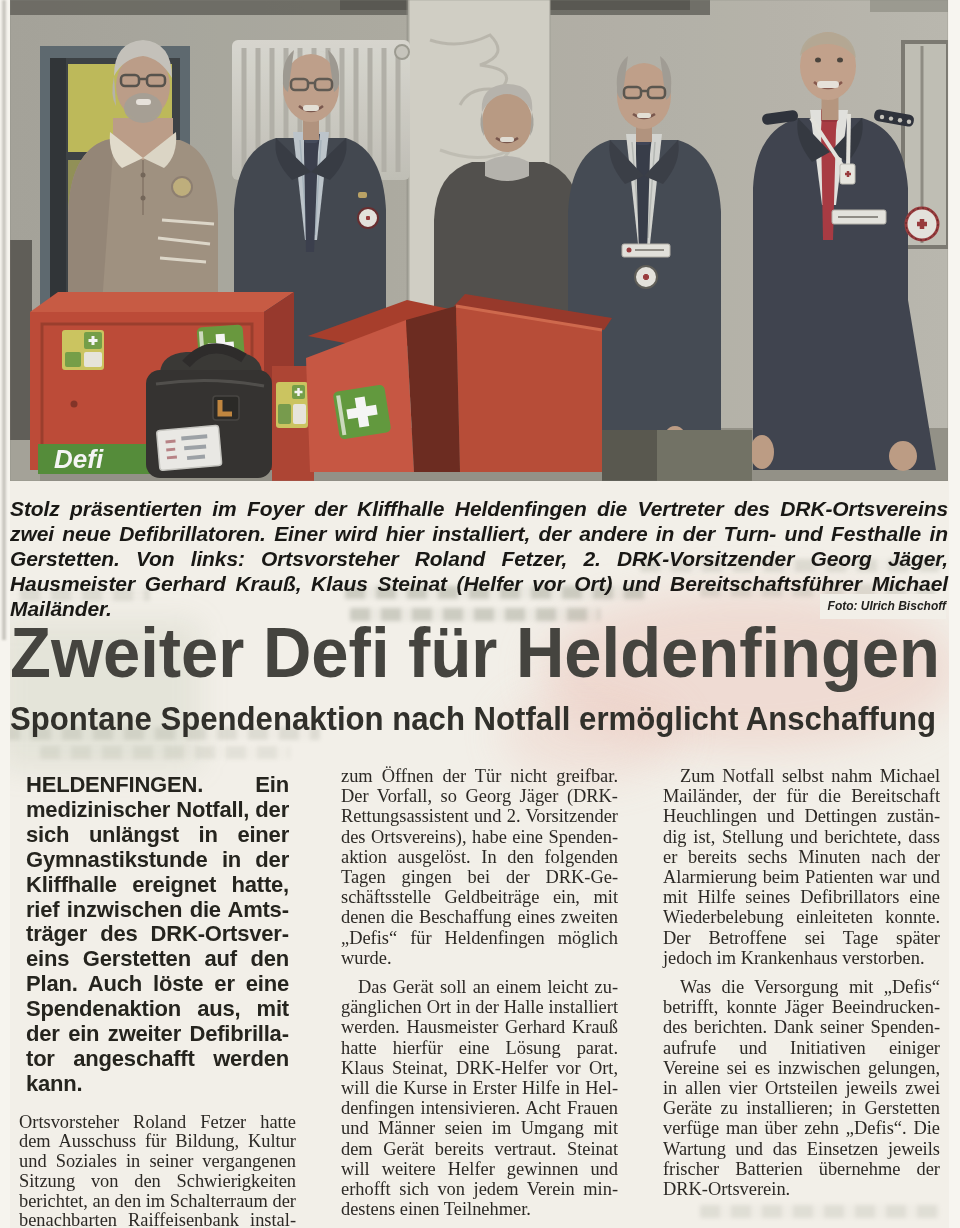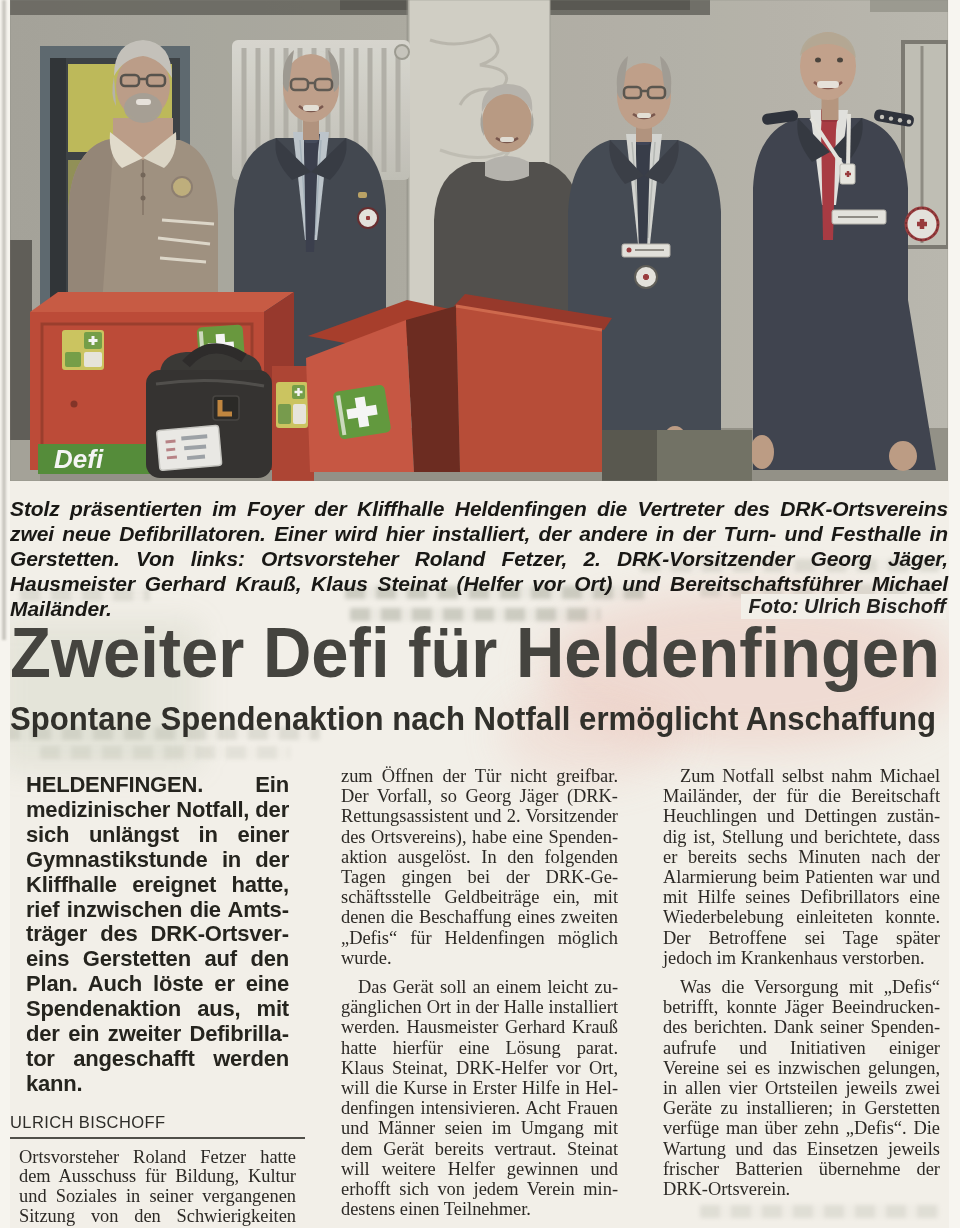--- a/index.html
+++ b/index.html
@@ -20,21 +20,21 @@
     background:rgba(120,118,108,.35); filter:blur(1.2px); z-index:4;}
   .photo-wrap{position:absolute; left:10px; top:0; width:920px; height:481px; z-index:2;}
   .photo-wrap svg{display:block; filter:blur(.6px) saturate(.82) contrast(.95);}
   .caption{
     position:absolute; left:10px; top:496px; width:938px; z-index:2;
     font-size:21px; line-height:25px; font-weight:700; color:#191815;
     text-align:justify; letter-spacing:-0.1px; margin:0;font-style:italic;
   }
   .caption .credit{
     position:absolute; right:2px; bottom:2px;
-    font-size:20px; font-weight:700; color:#22211e; letter-spacing:0;
+    font-size:12px; font-weight:700; color:#22211e; letter-spacing:0;
     background:#f2efe8; padding-left:8px;
   }
   .headline-svg{position:absolute; left:8px; top:603px; z-index:2;}
   .headline-svg text{font-family:"Liberation Sans",sans-serif; font-weight:bold; fill:#45443f;}
   .subheadline-svg{position:absolute; left:8px; top:697px; z-index:2;}
   .subheadline-svg text{font-family:"Liberation Sans",sans-serif; font-weight:700; fill:#31302b;}
   .cols{position:absolute; left:10px; top:757px; width:940px; display:flex; gap:27px; z-index:2;}
   .col{flex:0 0 295px; width:295px;}
   .lead{
     font-size:22px; line-height:24.9px; font-weight:700; color:#25241e;
@@ -370,21 +370,20 @@
   <svg class="headline-svg" width="944" height="96" viewBox="0 0 944 96">
     <text x="2" y="74" font-size="71" textLength="930" lengthAdjust="spacingAndGlyphs">Zweiter Defi für Heldenfingen</text>
   </svg>
   <svg class="subheadline-svg" width="944" height="46" viewBox="0 0 944 46">
     <text x="2" y="33" font-size="33" textLength="926" lengthAdjust="spacingAndGlyphs">Spontane Spendenaktion nach Notfall ermöglicht Anschaffung</text>
   </svg>
 
   <div class="cols">
     <div class="col">
       <p class="lead" lang="de">HELDENFINGEN. Ein medi­zi­ni­scher Notfall, der sich un­längst in einer Gym­nas­tik­stun­de in der Kliffhalle er­eig­net hatte, rief in­zwi­schen die Amts­trä­ger des DRK-Orts­ver­eins Ger­stet­ten auf den Plan. Auch löste er eine Spen­den­ak­tion aus, mit der ein zwei­ter De­fi­bril­la­tor an­ge­schafft werden kann.</p>
-      <div class="byline">ULRICH BISCHOFF</div>
       <div class="body-serif col1-first">
         <p lang="de">Ortsvorsteher Roland Fetzer hatte dem Ausschuss für Bildung, Kultur und Soziales in seiner ver­gan­ge­nen Sitzung von den Schwie­rig­kei­ten berichtet, an den im Schal­ter­raum der be­nach­bar­ten Raiff­ei­sen­bank in­stal­lier­ten De­fi­bril­la­tor zu kom­men. Offenbar war die Chip-Karte</p>
       </div>
     </div>
     <div class="col body-serif">
       <p lang="de">zum Öffnen der Tür nicht greifbar. Der Vorfall, so Georg Jäger (DRK-Ret­tungs­as­sis­tent und 2. Vor­sit­zen­der des Orts­ver­eins), habe eine Spen­den­ak­tion aus­ge­löst. In den fol­gen­den Tagen gingen bei der DRK-Ge­schäfts­stel­le Geld­bei­trä­ge ein, mit denen die Be­schaf­fung eines zweiten „Defis“ für Hel­den­fin­gen möglich wurde.</p>
       <p class="indent" lang="de">Das Gerät soll an einem leicht zu­gäng­li­chen Ort in der Halle in­stal­liert werden. Haus­meis­ter Gerhard Krauß hatte hierfür eine Lösung parat. Klaus Steinat, DRK-Helfer vor Ort, will die Kurse in Erster Hilfe in Hel­den­fin­gen in­ten­si­vie­ren. Acht Frauen und Männer seien im Umgang mit dem Gerät bereits vertraut. Stei­nat will weitere Helfer ge­win­nen und erhofft sich von jedem Verein min­des­tens einen Teil­neh­mer.</p>
     </div>
     <div class="col body-serif">
       <p class="indent" lang="de">Zum Notfall selbst nahm Michael Mai­län­der, der für die Be­reit­schaft Heuch­lin­gen und Det­tin­gen zu­stän­dig ist, Stellung und be­rich­te­te, dass er bereits sechs Minuten nach der Alar­mie­rung beim Pa­tien­ten war und mit Hilfe seines De­fi­bril­la­tors eine Wie­der­be­le­bung ein­lei­te­ten konnte. Der Be­trof­fe­ne sei Tage später jedoch im Kran­ken­haus ver­stor­ben.</p>

